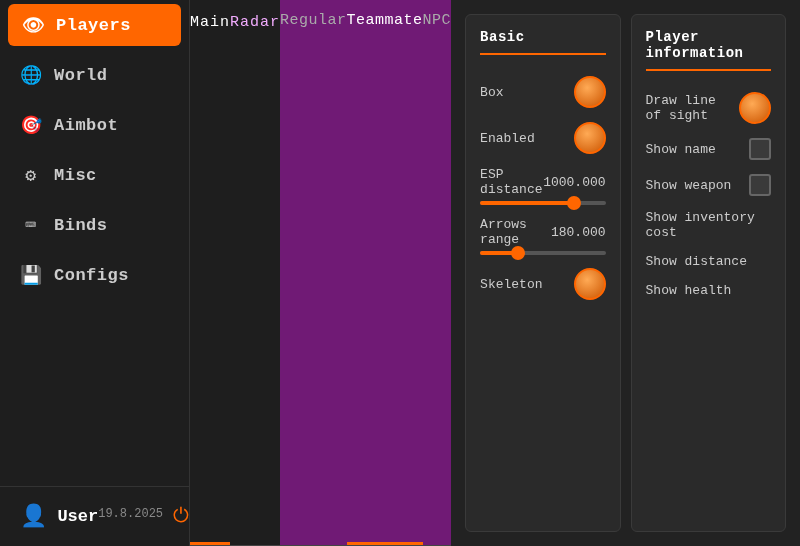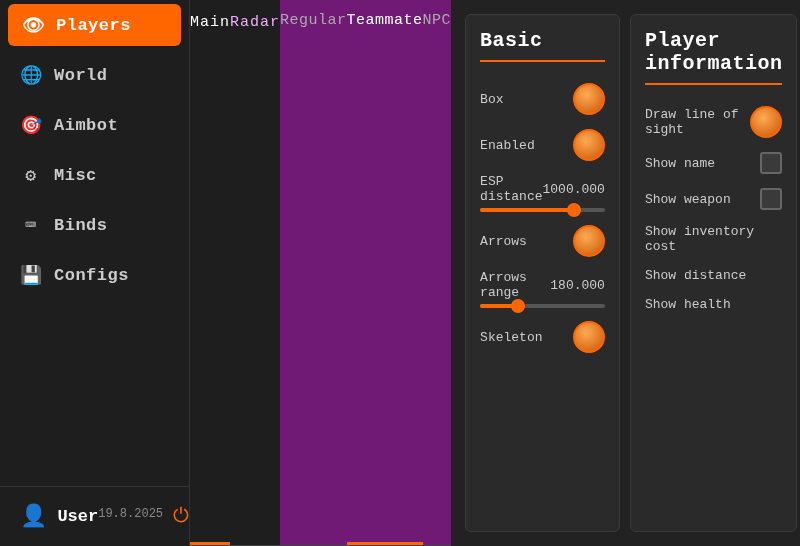--- a/index.html
+++ b/index.html
@@ -120,21 +120,21 @@
 
     .panel {
       flex: 1;
       background: #2a2a2a;
       border-radius: 6px;
       padding: 14px;
       border: 1px solid #3a3a3a;
     }
 
     .panel-title {
-      font-size: 20px;
+      font-size: 14px;
       color: #fff;
       font-weight: bold;
       padding-bottom: 8px;
       border-bottom: 2px solid #ff6600;
       margin-bottom: 14px;
       letter-spacing: 0.5px;
     }
 
     .setting-row {
       display: flex;
@@ -283,24 +283,20 @@
         <div class="slider-header">
           <span class="setting-label">ESP distance</span>
           <span class="setting-value">1000.000</span>
         </div>
         <div class="slider-track">
           <div class="slider-fill" style="width: 75%;"></div>
           <div class="slider-thumb" style="left: 75%;"></div>
         </div>
       </div>
 
-      <div class="setting-row">
-        <span class="setting-label">Arrows</span>
-        <div class="toggle on"></div>
-      </div>
 
       <div class="slider-row">
         <div class="slider-header">
           <span class="setting-label">Arrows range</span>
           <span class="setting-value">180.000</span>
         </div>
         <div class="slider-track">
           <div class="slider-fill" style="width: 30%;"></div>
           <div class="slider-thumb" style="left: 30%;"></div>
         </div>

